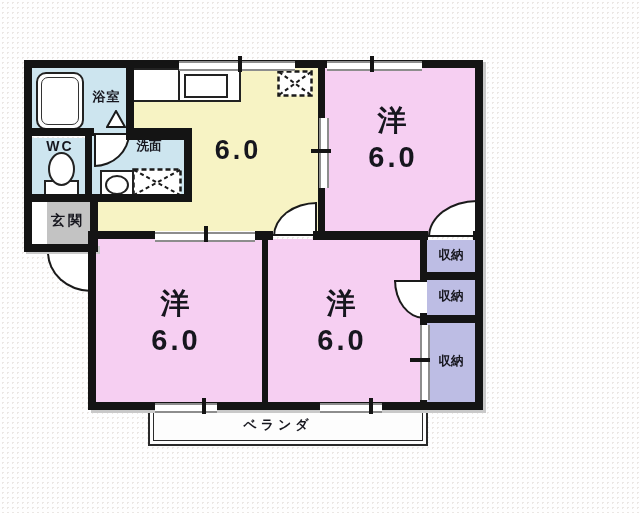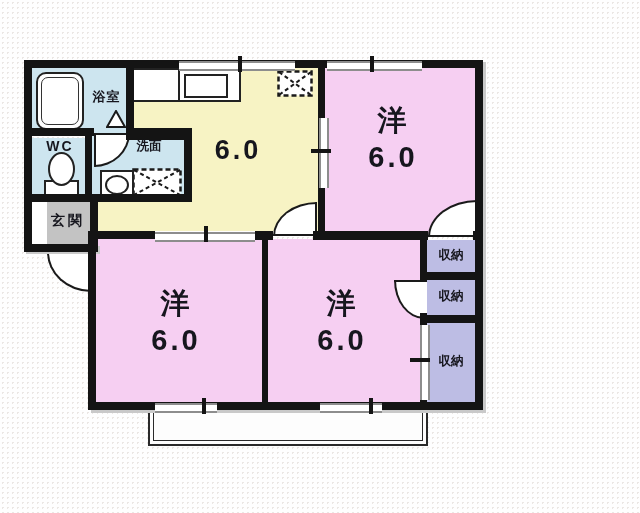--- a/index.html
+++ b/index.html
@@ -52,20 +52,21 @@
   <div class="fill" style="left:96px;top:239px;width:166px;height:163px;background:#f6cff2;"></div>
   <div class="fill" style="left:268px;top:239px;width:152px;height:163px;background:#f6cff2;"></div>
 
   <div class="fill" style="left:427px;top:240px;width:48px;height:32px;background:#bdbde4;"></div>
   <div class="fill" style="left:427px;top:280px;width:48px;height:35px;background:#bdbde4;"></div>
   <div class="fill" style="left:427px;top:323px;width:48px;height:79px;background:#bdbde4;"></div>
 
   <div class="abs" style="left:148px;top:406px;width:280px;height:40px;border:2px solid #2a2a2a;background:#fdfdfd;z-index:10;">
     <div class="abs" style="left:3px;top:3px;right:3px;bottom:3px;border:1px solid #2a2a2a;"></div>
   </div>
+  <div class="lbl lbl-sm" style="left:218px;top:418px;width:120px;letter-spacing:4px;">ベランダ</div>
 
   <div class="fixture" style="left:36px;top:72px;width:44px;height:54px;border-radius:10px;">
     <div class="abs" style="left:3px;top:3px;right:3px;bottom:3px;border:1px solid #333;border-radius:7px;"></div>
   </div>
 
   <svg style="left:106px;top:110px;" width="20" height="18" viewBox="0 0 20 18">
     <polygon points="10,1 19,17 1,17" fill="#ffffff" stroke="#1a1a1a" stroke-width="2"></polygon>
   </svg>
 
   <div class="fixture" style="left:132px;top:68px;width:105px;height:30px;border-width:2px;">

